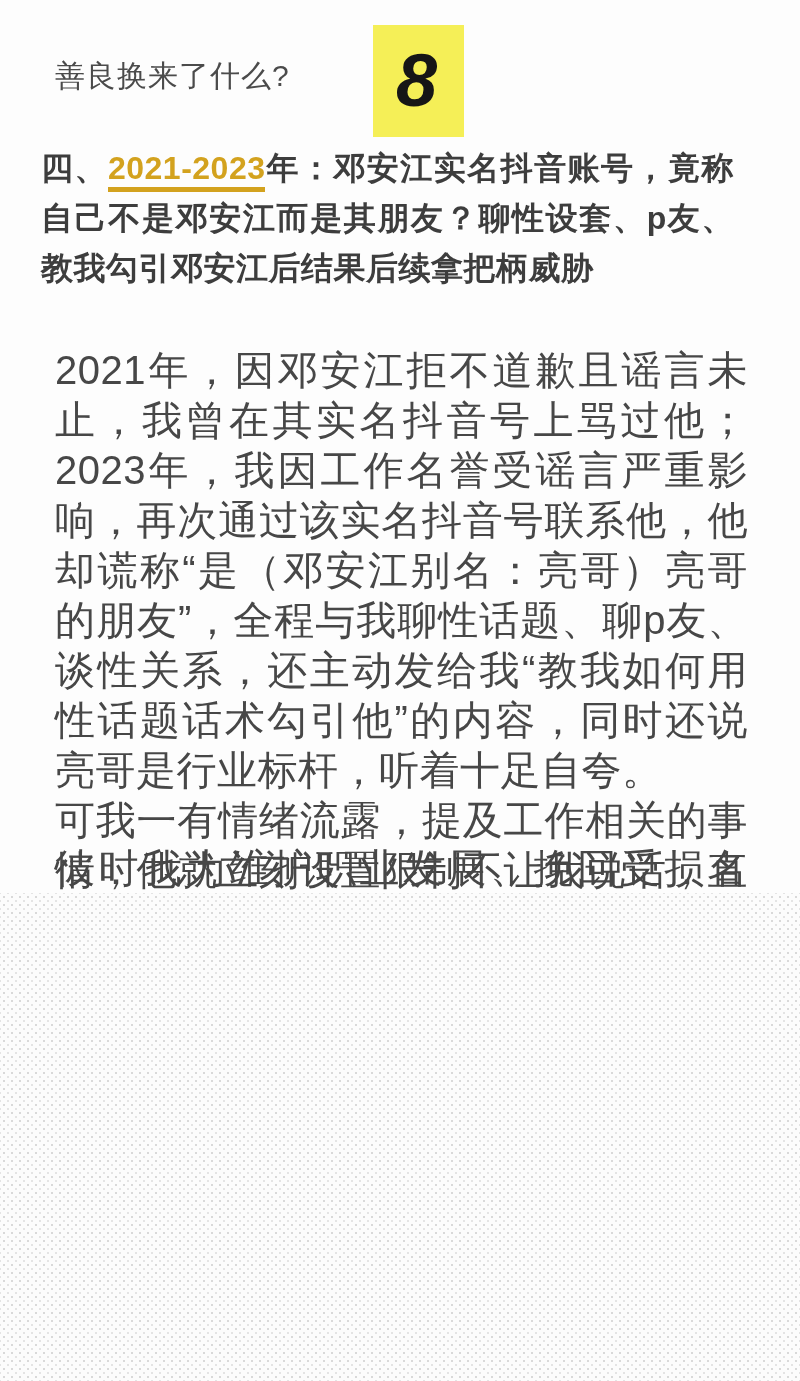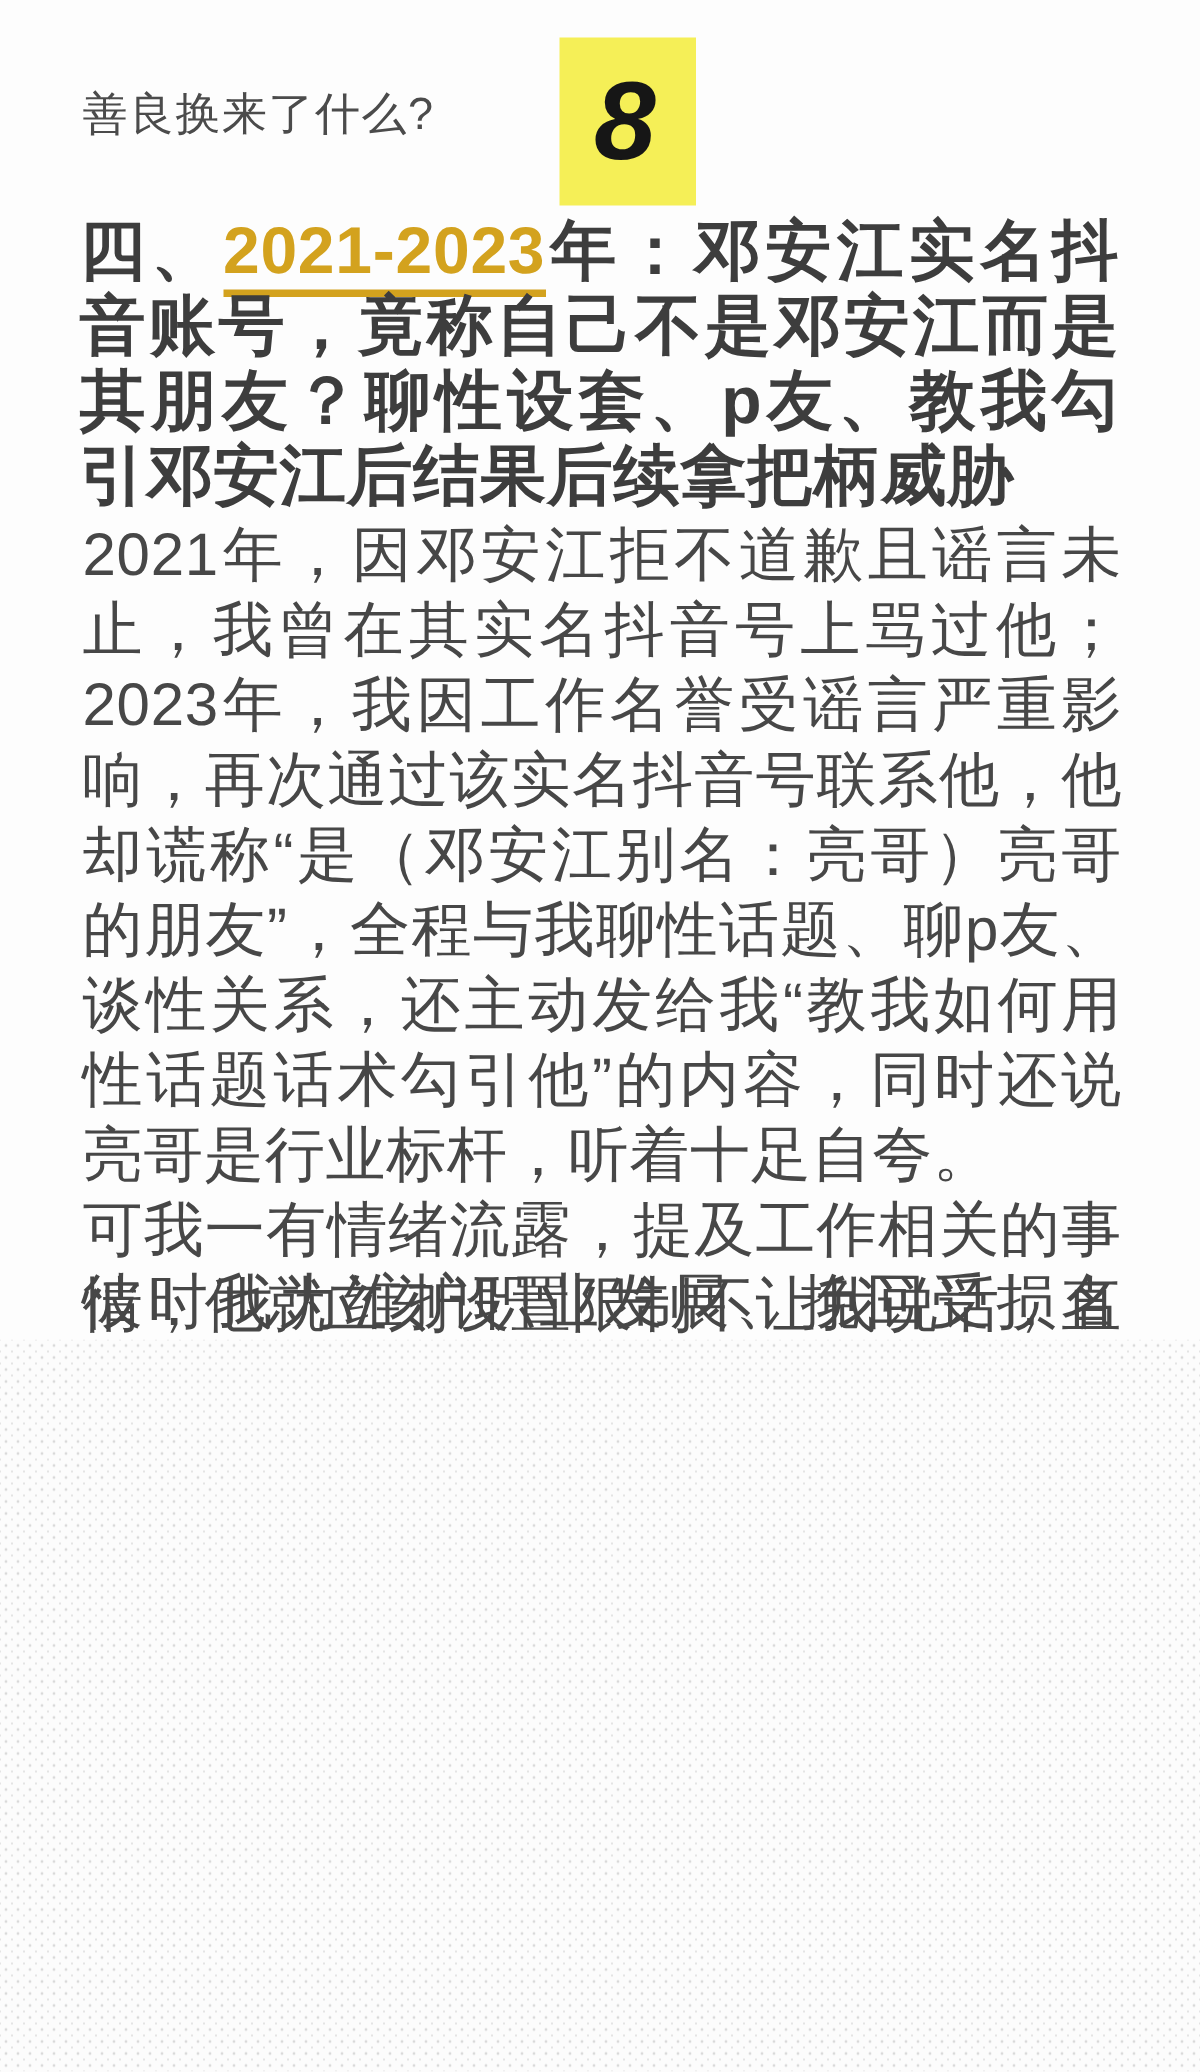--- a/index.html
+++ b/index.html
@@ -67,25 +67,25 @@
   .page-num {
     font-size: 74px;
     line-height: 1;
     font-weight: bold;
     font-style: italic;
     color: #161616;
     padding-right: 4px;
   }
   .heading {
     position: absolute;
-    left: 53px;
+    left: 41px;
     top: 143px;
     width: 693px;
     margin: 0;
-    font-size: 44px;
+    font-size: 32px;
     font-weight: bold;
     line-height: 50px;
     letter-spacing: 0.5px;
     color: var(--heading-text, #3d3d3d);
     text-align: justify;
     text-justify: inter-ideograph;
   }
   .heading-highlight {
     color: var(--accent-gold, #d3a21e);
     border-bottom: 5px solid var(--accent-gold, #d3a21e);

